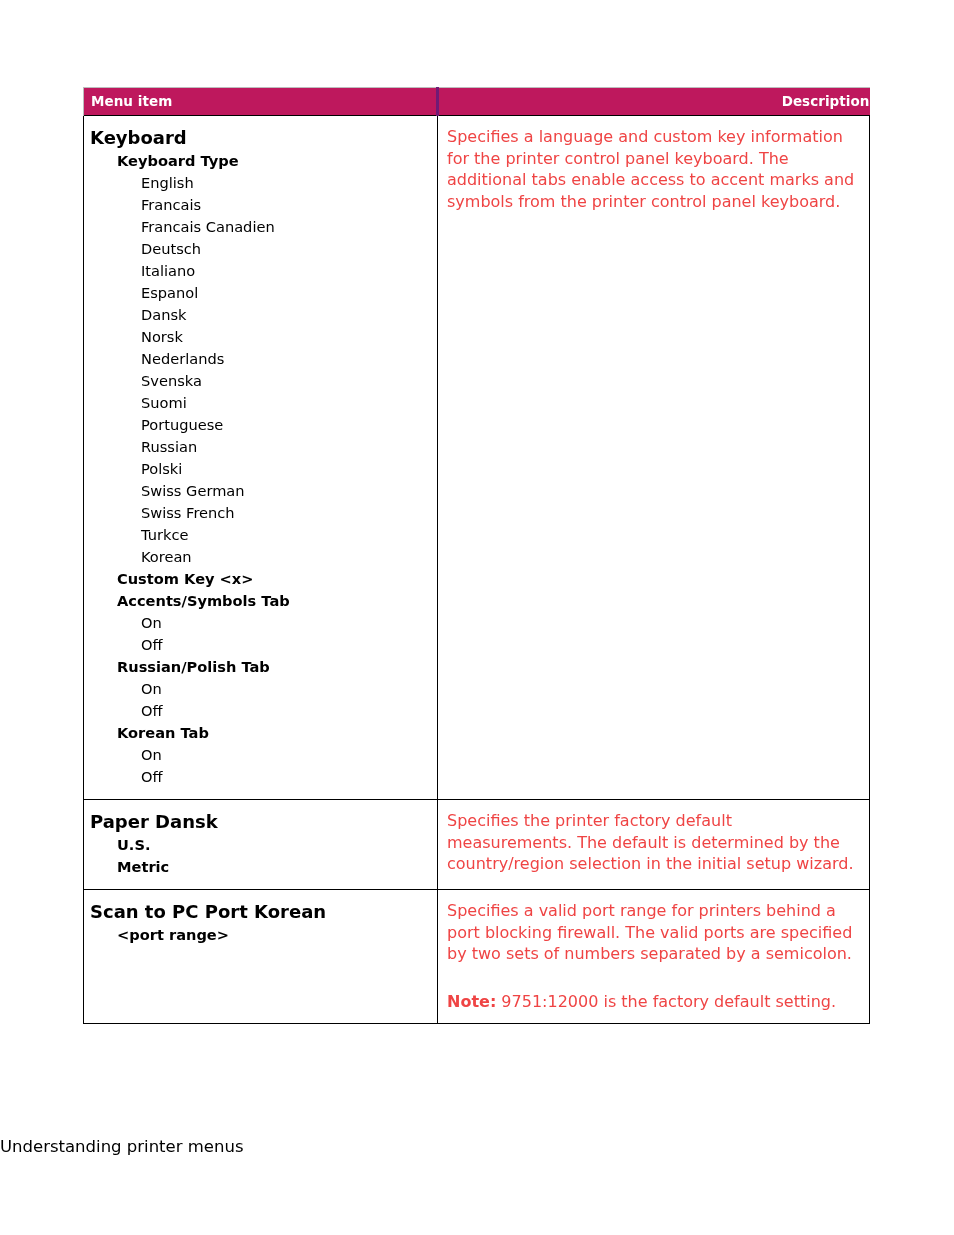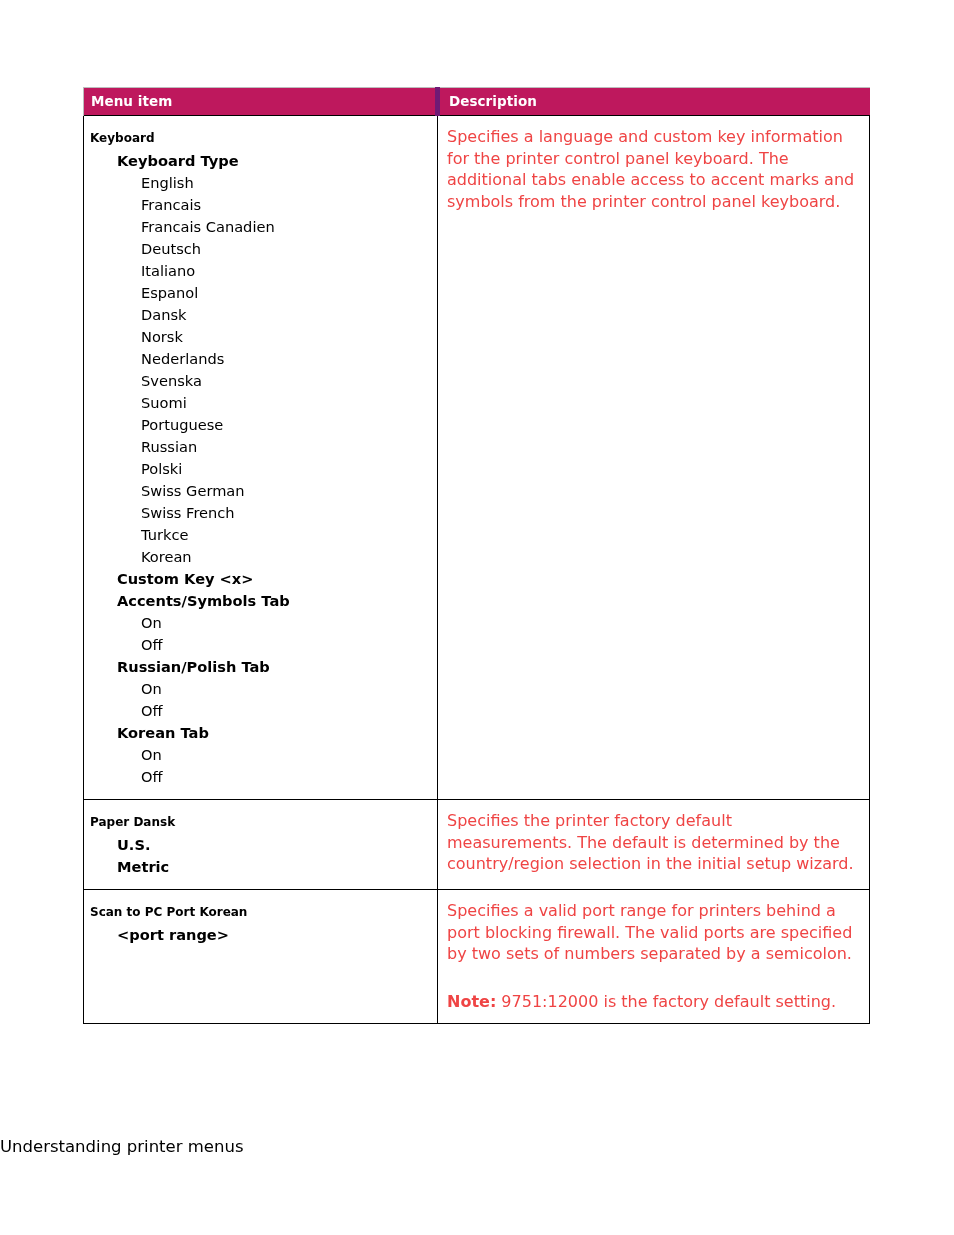--- a/index.html
+++ b/index.html
@@ -46,21 +46,22 @@
     text-align: left;
     padding: 5px 0 6px 7px;
     height: 15px;
     vertical-align: middle;
     border-top: 1px solid #bdbdbd;
     border-left: 1px solid #bdbdbd;
     letter-spacing: 0.05px;
   }
   .menu-table thead th.desc-head {
     padding-left: 9px;
-    border-left: 5px solid #701a75;
+    border-left: 3px solid #701a75;
+    text-align: right;
   }
 
   .menu-table tbody td {
     border: 1px solid #000000;
     vertical-align: top;
     padding: 0;
     background: #ffffff;
   }
 
   .cell-menu {
@@ -72,21 +73,21 @@
 
   
   .mi {
     font-size: 14.6px;
     line-height: 22px;
     white-space: nowrap;
   }
   .mi.lvl0 {
     font-weight: bold;
     padding-left: 0px;
-    font-size: 12px;
+    font-size: 18px;
     line-height: 24px;
   }
   .mi.lvl1 {
     padding-left: 27px;
     font-weight: bold;
   }
   .mi.lvl2 {
     padding-left: 51px;
   }
 

